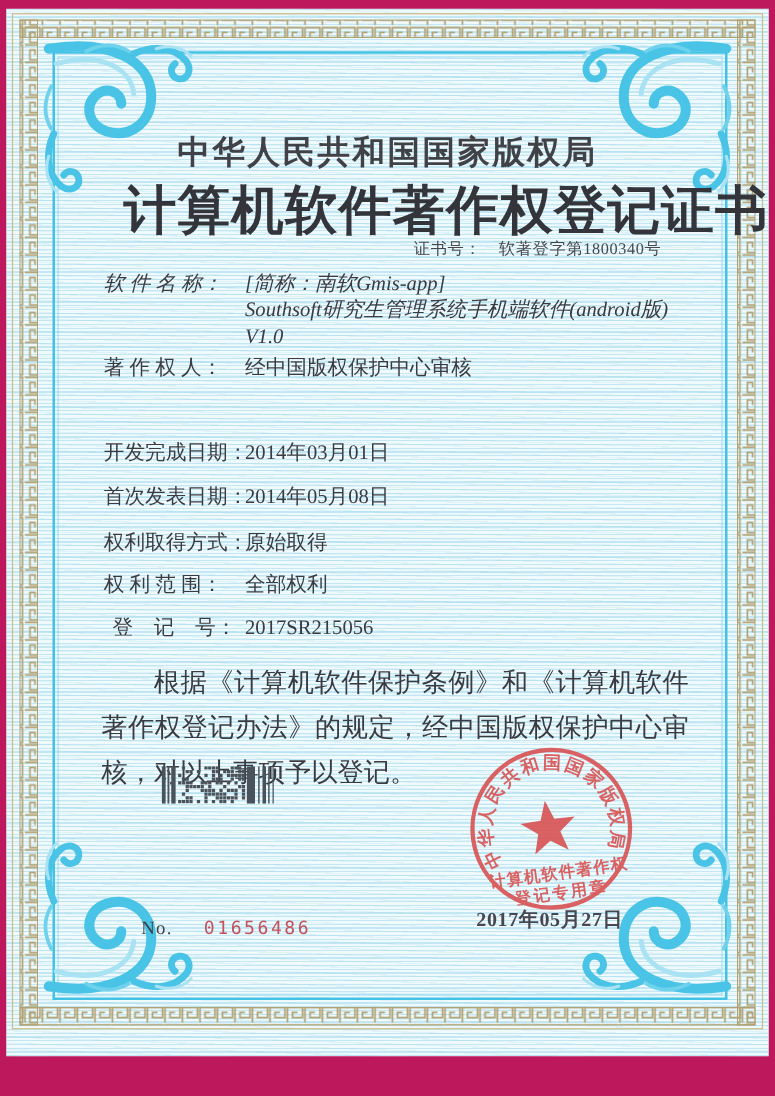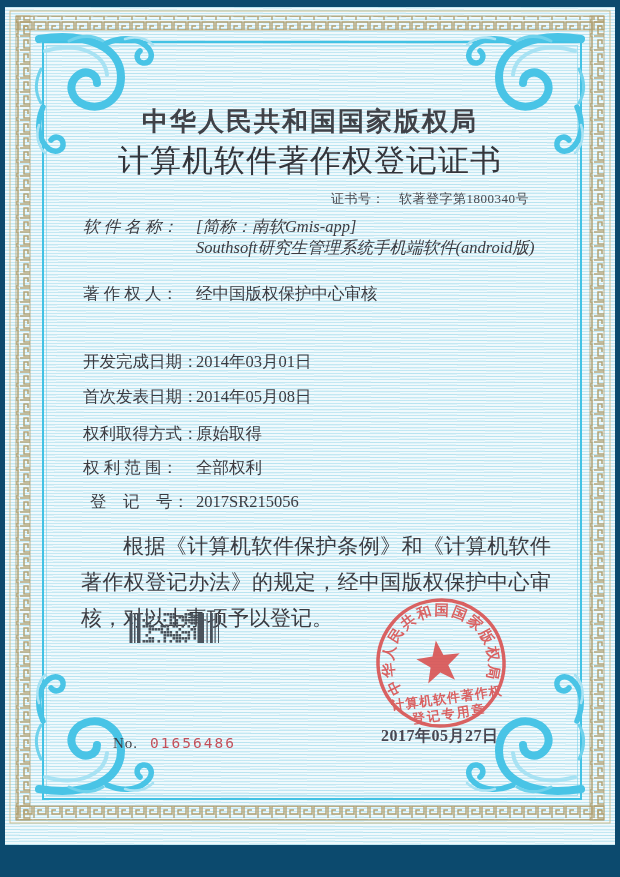--- a/index.html
+++ b/index.html
@@ -1,18 +1,18 @@
 <!DOCTYPE html>
 <html><head>
 <meta charset="utf-8">
 <style>
   * { margin:0; padding:0; box-sizing:border-box; }
   html,body { background:#ffffff; }
   body { font-family:"Liberation Serif","DejaVu Serif",serif; }
-  .page { position:relative; width:620px; height:877px; background:#0c4a6e; overflow:hidden; margin:0 auto; }
+  .page { position:relative; width:620px; height:877px; background:#be185d; overflow:hidden; margin:0 auto; }
 
   
   .paper {
     position:absolute; left:5px; top:7px; width:610px; height:838px;
     background-color:#f0f9fc;
     background-image:
       repeating-linear-gradient(0deg, rgba(121,204,228,0.38) 0px, rgba(121,204,228,0.38) 1px, rgba(255,255,255,0) 1px, rgba(255,255,255,0) 3px),
       repeating-linear-gradient(2deg, rgba(150,215,235,0.20) 0px, rgba(150,215,235,0.20) 1px, rgba(255,255,255,0) 1px, rgba(255,255,255,0) 5px);
   }
 
@@ -32,21 +32,21 @@
   .orn-tr { left:456px; top:22px; transform:scaleX(-1); }
   .orn-bl { left:24px;  top:662px; transform:scaleY(-1); }
   .orn-br { left:456px; top:662px; transform:scale(-1,-1); }
 
   .authority {
     position:absolute; left:0; top:97px; width:100%;
     text-align:center; font-size:26px; font-weight:bold; color:#404248; letter-spacing:2px;
   }
   .cert-title {
     position:absolute; left:0; top:133px; width:100%;
-    text-align:center; font-size:31px; font-weight:normal; color:#33353b; letter-spacing:1px;
+    text-align:right; font-size:42px; font-weight:bold; color:#33353b; letter-spacing:1px;
   }
   .cert-no {
     position:absolute; right:86px; top:183px;
     font-size:13px; color:#47484e; letter-spacing:.5px;
   }
   .cert-no .cn-value { margin-left:14px; }
 
   .field-row { position:absolute; left:78px; font-size:16.5px; color:#3a3b41; }
   .field-label { display:inline-block; width:113px; white-space:pre; vertical-align:top; }
   .field-value { display:inline-block; vertical-align:top; }
@@ -72,21 +72,21 @@
     transform:rotate(-8deg); opacity:.9;
   }
   .issue-date {
     position:absolute; left:376px; top:719px;
     font-size:16px; font-weight:bold; color:#474752; letter-spacing:.5px; z-index:5;
   }
   .serial { position:absolute; left:108px; top:728px; font-size:15px; }
   .serial .no-label { color:#3e3f46; letter-spacing:1px;text-align:right; }
   .serial .no-digits {
     font-family:"DejaVu Sans Mono","Liberation Mono",monospace;
-    color:#c4505a; letter-spacing:2px; margin-left:12px; font-size:14.5px;
+    color:#c4505a; letter-spacing:2px; margin-left:25px; font-size:14.5px;
   }
 </style>
 </head>
 <body>
 
 <div class="page">
   <div class="paper">
 
     <svg width="0" height="0" style="position:absolute" aria-hidden="true">
       <defs>
@@ -134,21 +134,21 @@
         <use href="#orn"></use>
       </svg>
 
     <div class="authority">中华人民共和国国家版权局</div>
     <div class="cert-title">计算机软件著作权登记证书</div>
     <div class="cert-no">
       <span class="cn-label">证书号：</span><span class="cn-value">软著登字第1800340号</span>
     </div>
 
     <div class="field-row row-0">
-      <span class="field-label">软 件 名 称：</span><span class="field-value"><span class="vline">[简称：南软Gmis-app]</span><span class="vline">Southsoft研究生管理系统手机端软件(android版)</span></span>
+      <span class="field-label">软 件 名 称：</span><span class="field-value"><span class="vline">[简称：南软Gmis-app]</span><span class="vline">Southsoft研究生管理系统手机端软件(android版)</span><span class="vline">V1.0</span></span>
     </div>
     <div class="field-row row-1">
       <span class="field-label">著 作 权 人：</span><span class="field-value"><span class="vline">经中国版权保护中心审核</span></span>
     </div>
     <div class="field-row row-2">
       <span class="field-label">开发完成日期：</span><span class="field-value"><span class="vline">2014年03月01日</span></span>
     </div>
     <div class="field-row row-3">
       <span class="field-label">首次发表日期：</span><span class="field-value"><span class="vline">2014年05月08日</span></span>
     </div>

